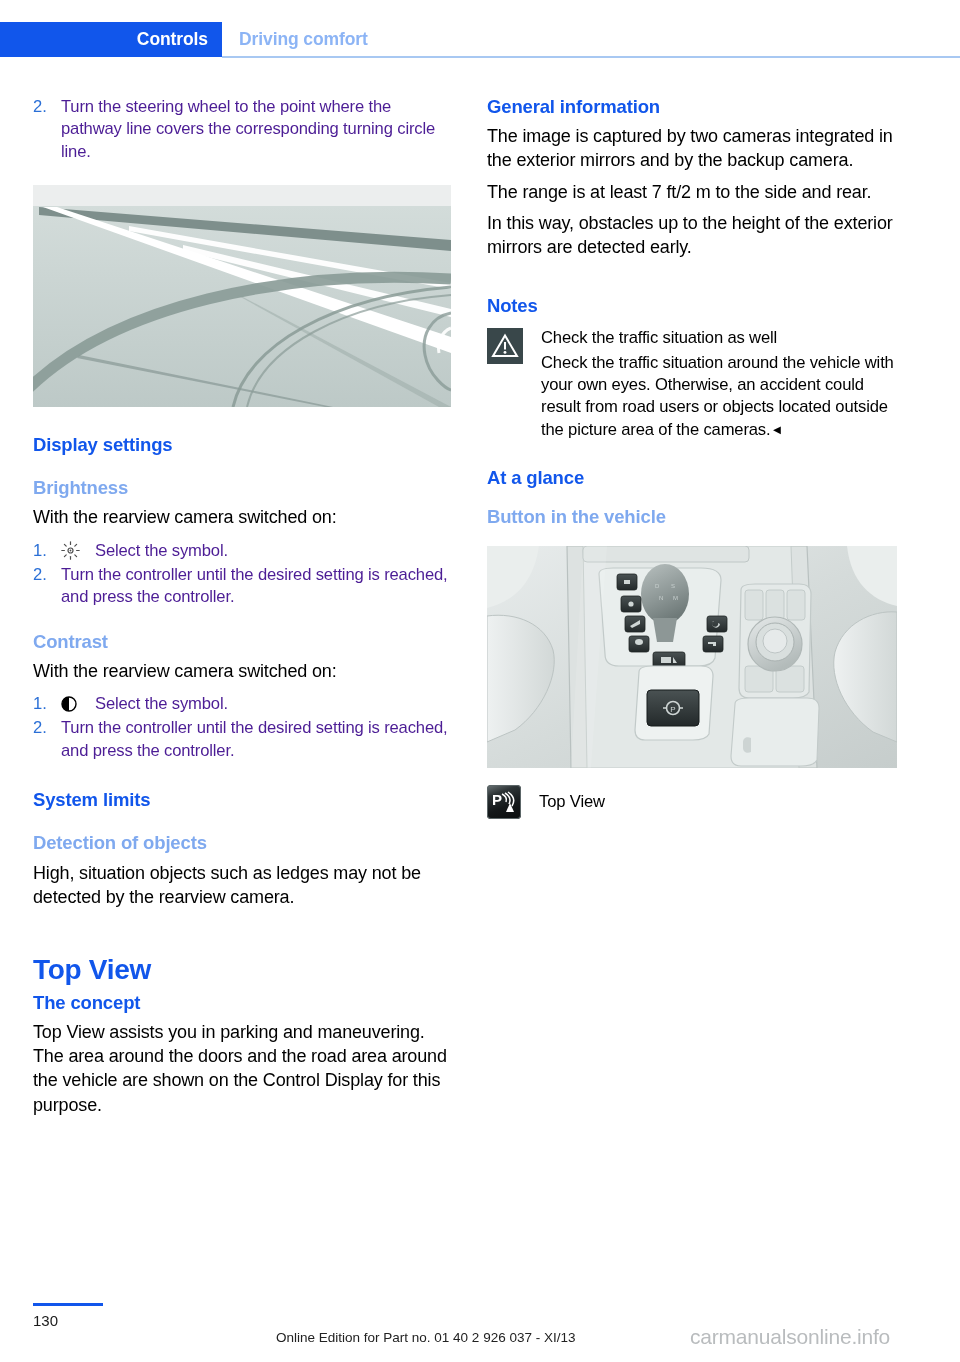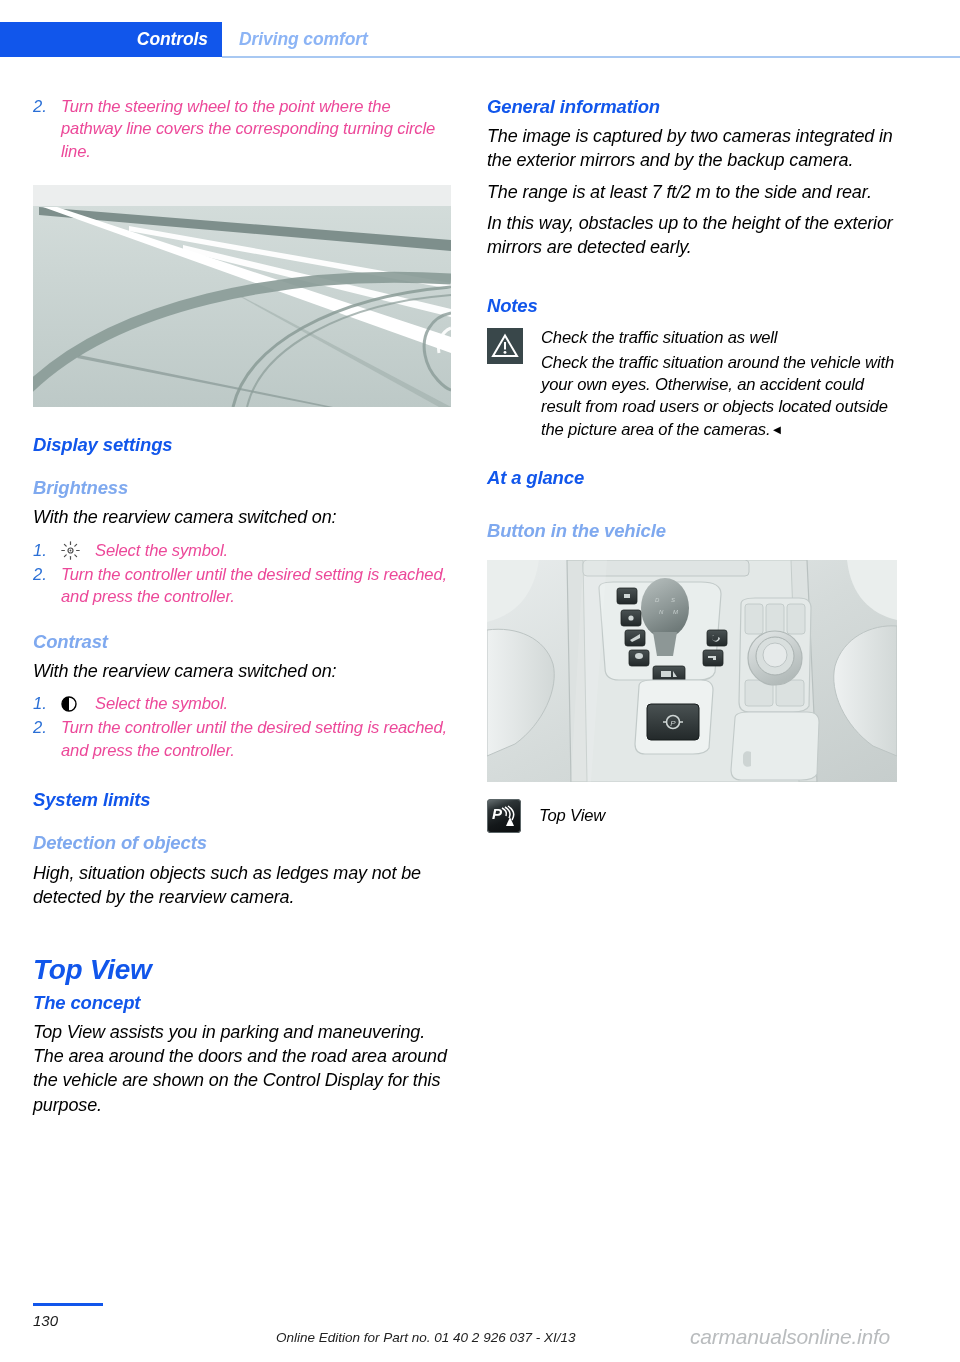--- a/index.html
+++ b/index.html
@@ -3,21 +3,21 @@
 <meta charset="utf-8">
 <style>
   * { box-sizing: border-box; margin: 0; padding: 0; }
   html, body {
     width: 960px; height: 1362px;
     background: #ffffff;
     font-family: "Liberation Sans", sans-serif;
     color: #000000;
     overflow: hidden;
   }
-  .page { position: relative; width: 886px; height: 1362px; font-style: italic; }
+  .page { position: relative; width: 886px; height: 1362px; }
 
   
   .header { position: absolute; left: 0; top: 22px; width: 960px; height: 36px; }
   .header-tab-active {
     position: absolute; left: 0; top: 0; width: 222px; height: 35px;
     background: #1156eb;
     display: flex; align-items: center; justify-content: flex-end;
     padding-right: 14px;
     color: #ffffff; font-weight: bold; font-size: 17.5px;
     letter-spacing: -0.1px;
@@ -61,21 +61,21 @@
   .mt-img   { margin-top: 22px; }
 
   
   .steps { margin-top: 10px; }
   .step { display: flex; align-items: flex-start; margin-bottom: 2px; }
   .step-num {
     color: #2a6fd6; font-size: 16.6px; line-height: 1.345;
     width: 28px; flex: 0 0 28px;
   }
   .step-txt {
-    font-size: 16.6px; line-height: 1.345; color: #ec4899;
+    font-size: 16.6px; line-height: 1.345; color: #4c1d95;
     letter-spacing: -0.15px; flex: 1;
   }
   .step-txt-ind { display: flex; align-items: flex-start; }
   .sym-slot { flex: 0 0 34px; display: flex; align-items: center; height: 22px; }
 
   
   .ico-bright { position: relative; width: 19px; height: 19px; }
   .ico-bright svg { display: block; }
   
   .ico-contrast { width: 16px; height: 16px; }
@@ -274,21 +274,21 @@
           <circle cx="14" cy="19.4" r="1.45" fill="#ffffff"></circle>
         </svg>
       </div>
       <div class="note-line-1">Check the traffic situation as well</div>
       <div class="note-line-2">
         <span>Check the traffic situation around the vehicle with your own eyes. Otherwise, an accident could result from road users or objects located outside the picture area of the cameras.</span><span class="endmark">◄</span>
       </div>
     </div>
 
     <h2 class="t2" style="margin-top:26px">At a glance</h2>
-    <h3 class="t3" style="margin-top:32px">Button in the vehicle</h3>
+    <h3 class="t3" style="margin-top:18px">Button in the vehicle</h3>
 
     <div class="fig-console" style="margin-top:18px">
       <svg width="410" height="222" viewBox="0 0 410 222" aria-hidden="true">
         <defs>
           <linearGradient id="gBase" x1="0" y1="0" x2="1" y2="1">
             <stop offset="0%" stop-color="#e8ecec"></stop>
             <stop offset="50%" stop-color="#d5dbda"></stop>
             <stop offset="100%" stop-color="#c6cdcc"></stop>
           </linearGradient>
           <linearGradient id="gSeat" x1="0" y1="0" x2="1" y2="0">

